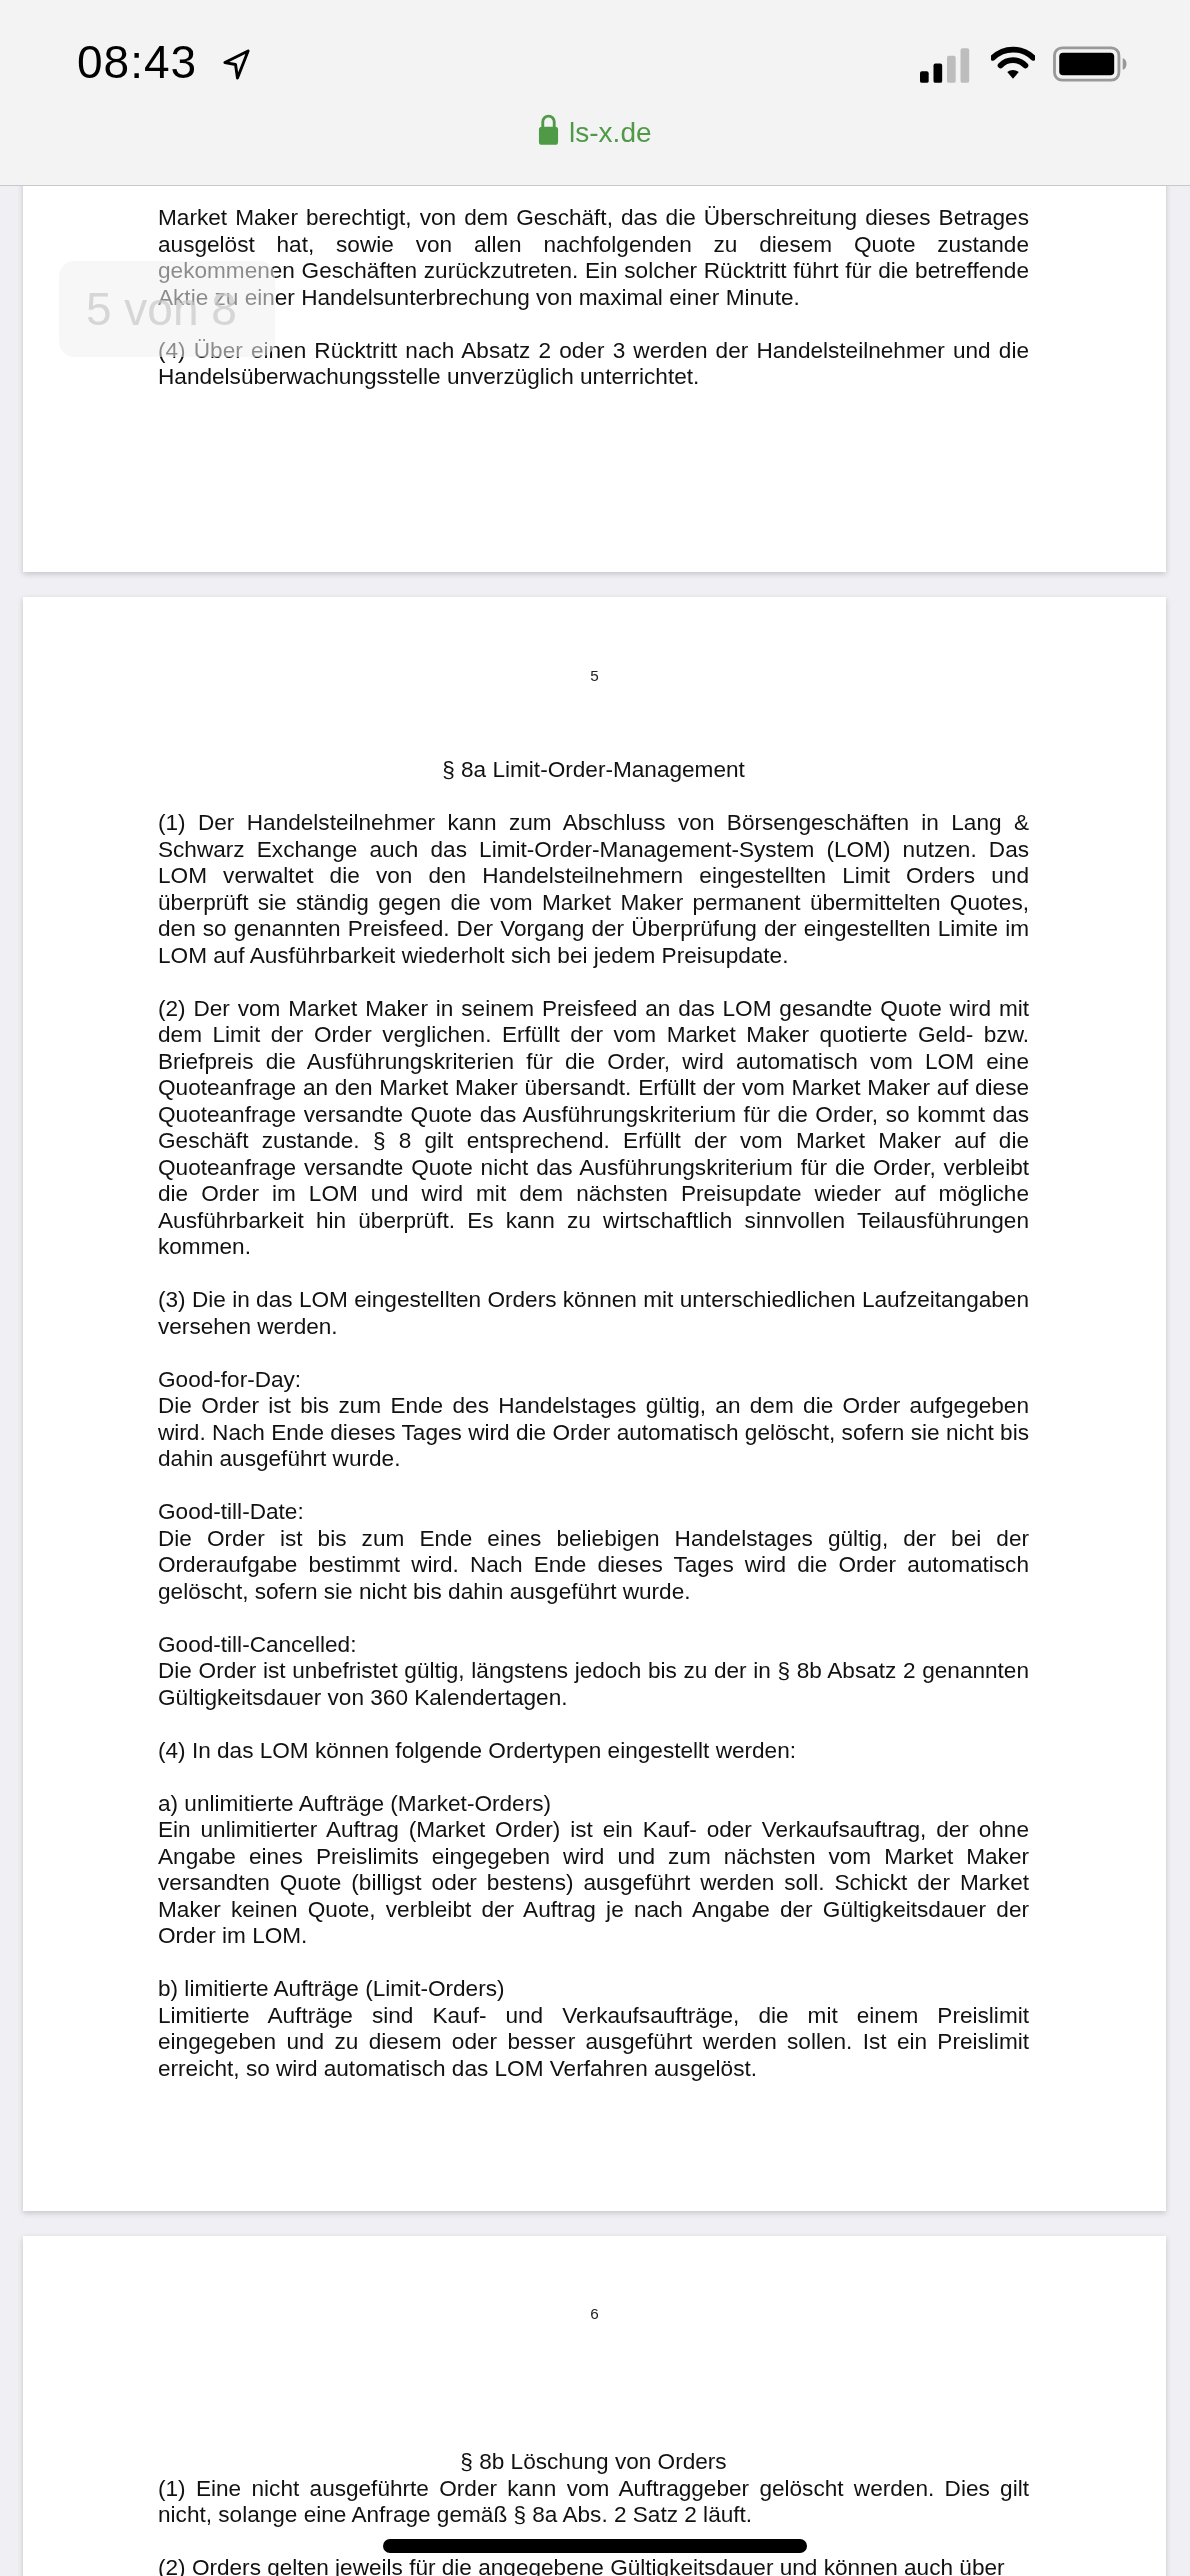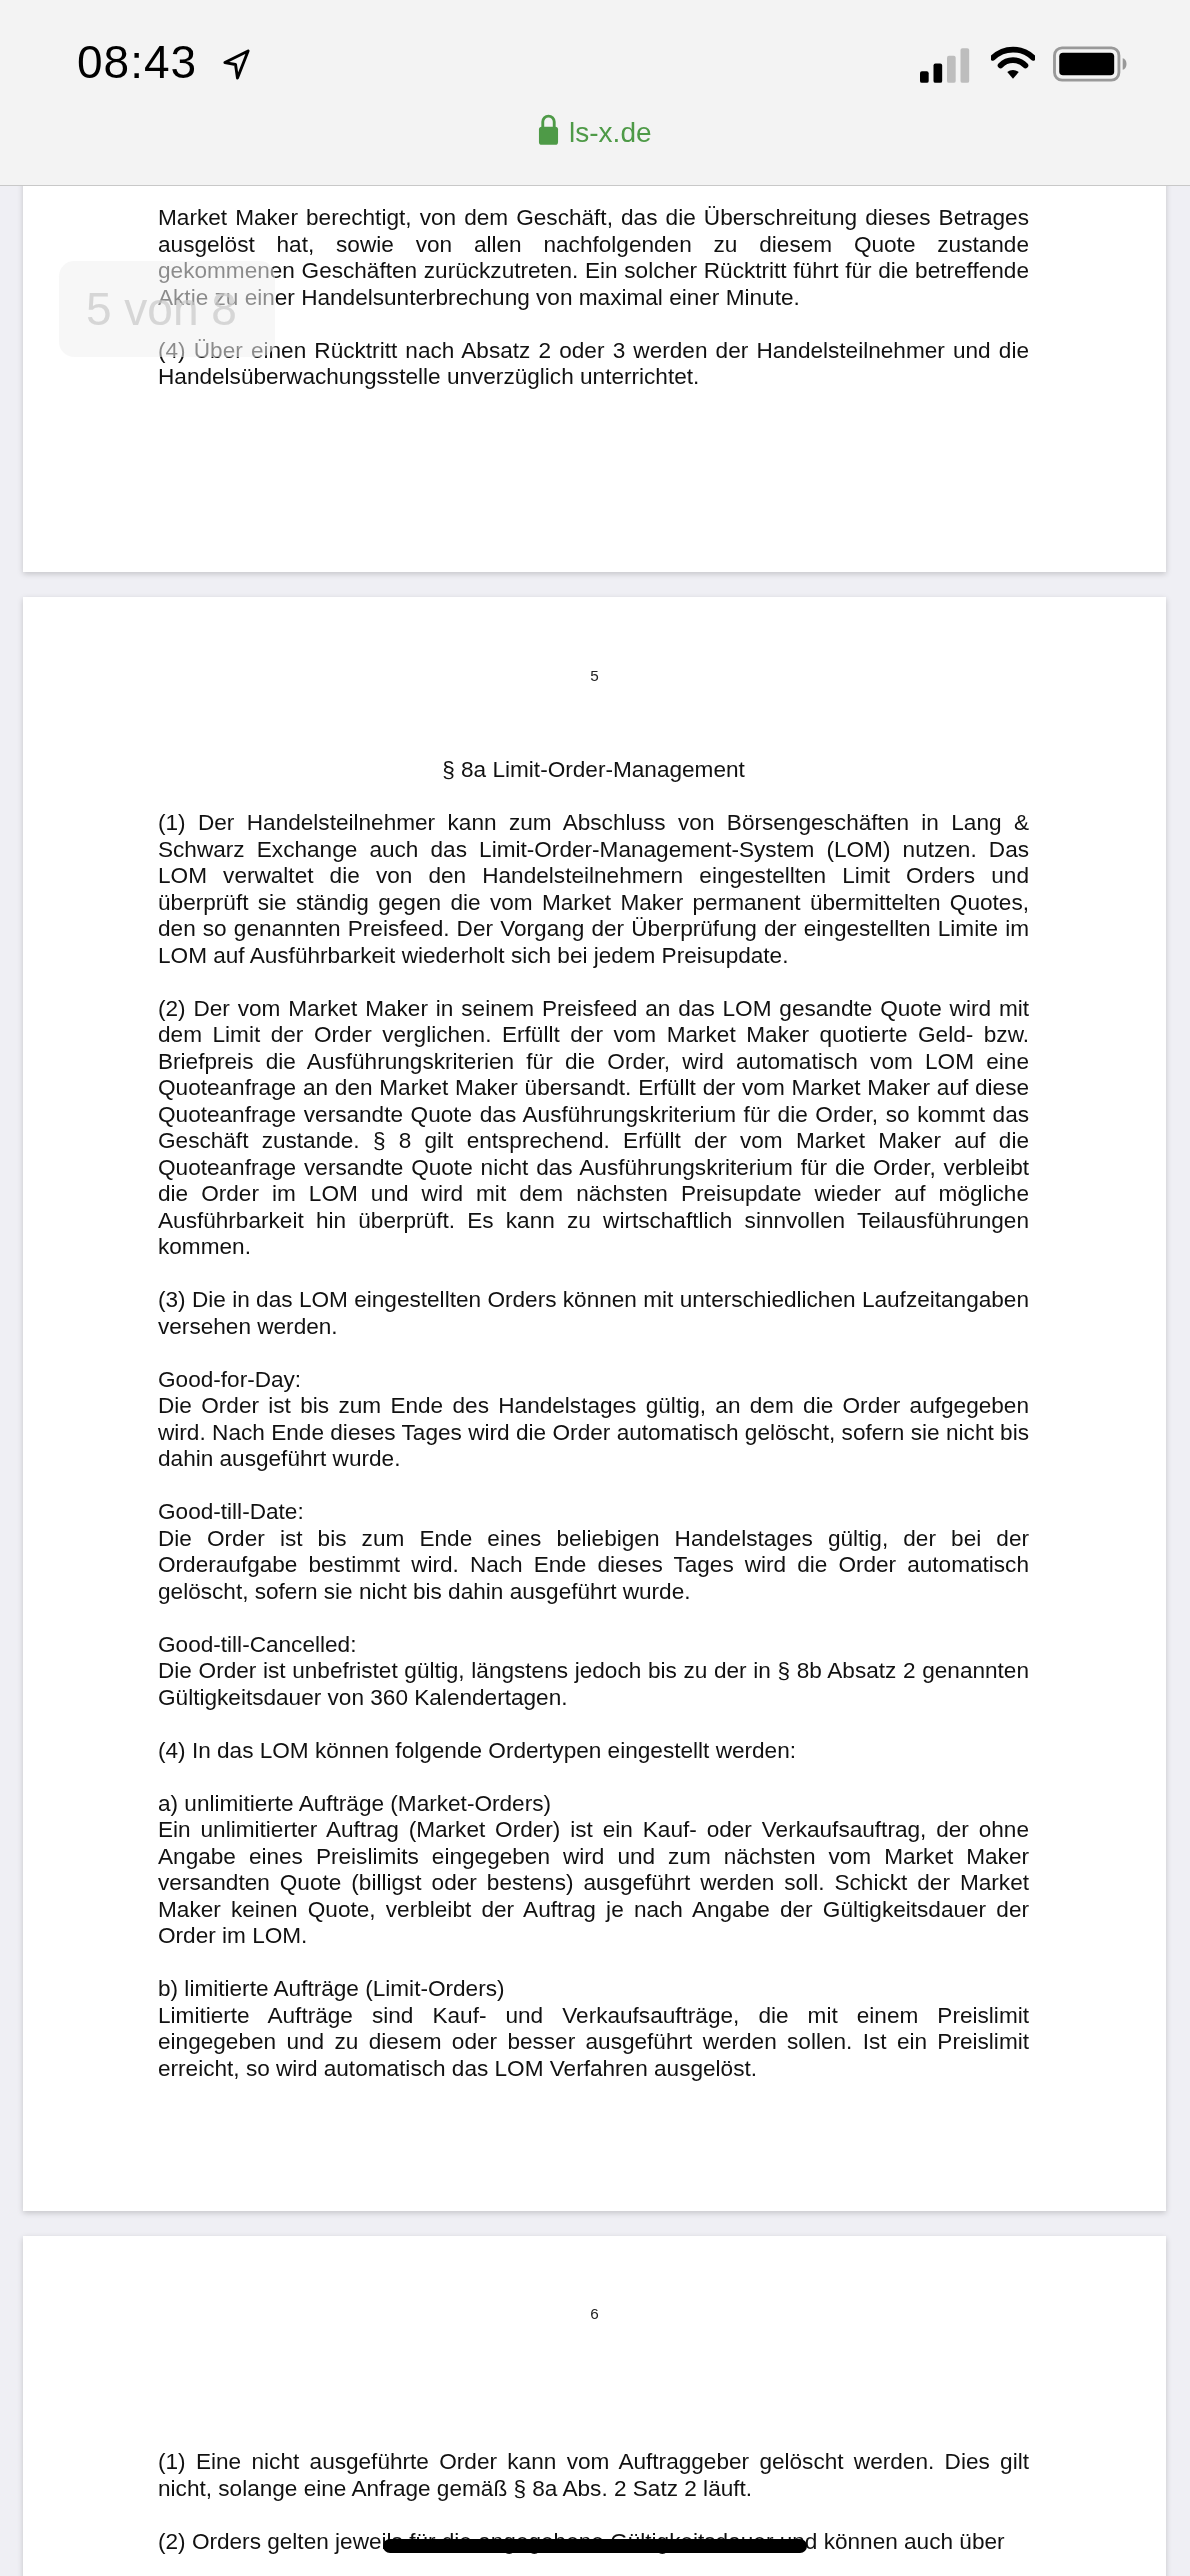--- a/index.html
+++ b/index.html
@@ -94,20 +94,21 @@
       <p class="last-line">Ein unlimitierter Auftrag (Market Order) ist ein Kauf- oder Verkaufsauftrag, der ohne Angabe eines Preislimits eingegeben wird und zum nächsten vom Market Maker versandten Quote (billigst oder bestens) ausgeführt werden soll. Schickt der Market Maker keinen Quote, verbleibt der Auftrag je nach Angabe der Gültigkeitsdauer der Order im LOM.</p>
 
       <p class="tight">b) limitierte Aufträge (Limit-Orders)</p>
       <p class="last-line">Limitierte Aufträge sind Kauf- und Verkaufsaufträge, die mit einem Preislimit eingegeben und zu diesem oder besser ausgeführt werden sollen. Ist ein Preislimit erreicht, so wird automatisch das LOM Verfahren ausgelöst.</p>
     </div>
   </div>
 
   <div class="page" style="top:2220px; height:479px;">
     <div class="pg-num" style="top:69px;">6</div>
     <div class="page-content" style="top:213px;">
+      <div class="heading tight">§ 8b Löschung von Orders</div>
       <p class="last-line">(1) Eine nicht ausgeführte Order kann vom Auftraggeber gelöscht werden. Dies gilt nicht, solange eine Anfrage gemäß § 8a Abs. 2 Satz 2 läuft.</p>
       <p class="last-line">(2) Orders gelten jeweils für die angegebene Gültigkeitsdauer und können auch über</p>
     </div>
   </div>
 
   <div class="page-badge">5 von 8</div>
 </div>
 
 <div class="topbar">
   <div class="time">08:43</div>

